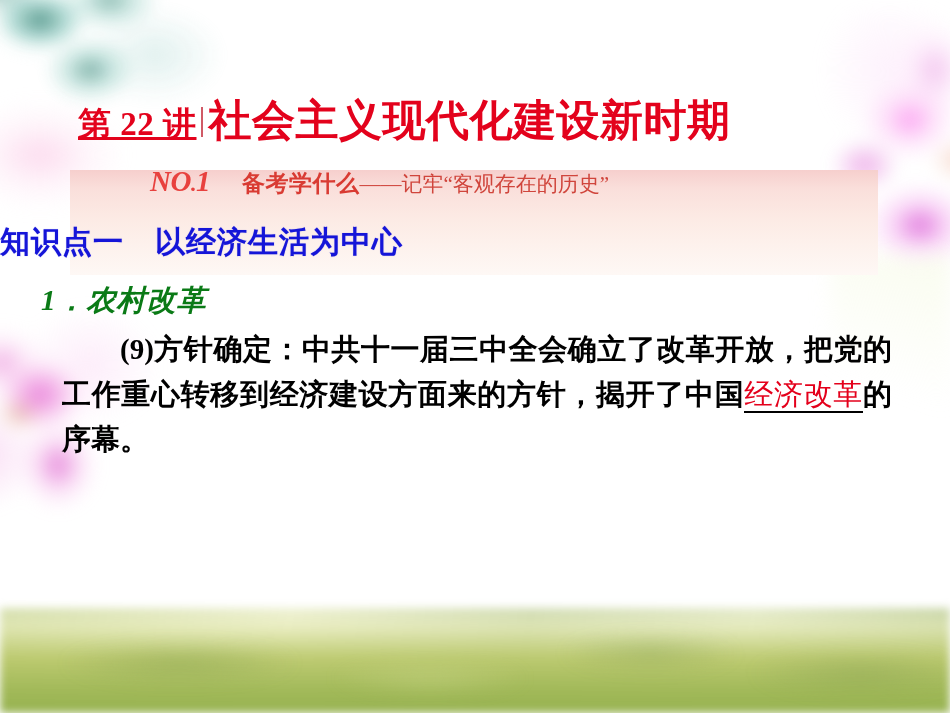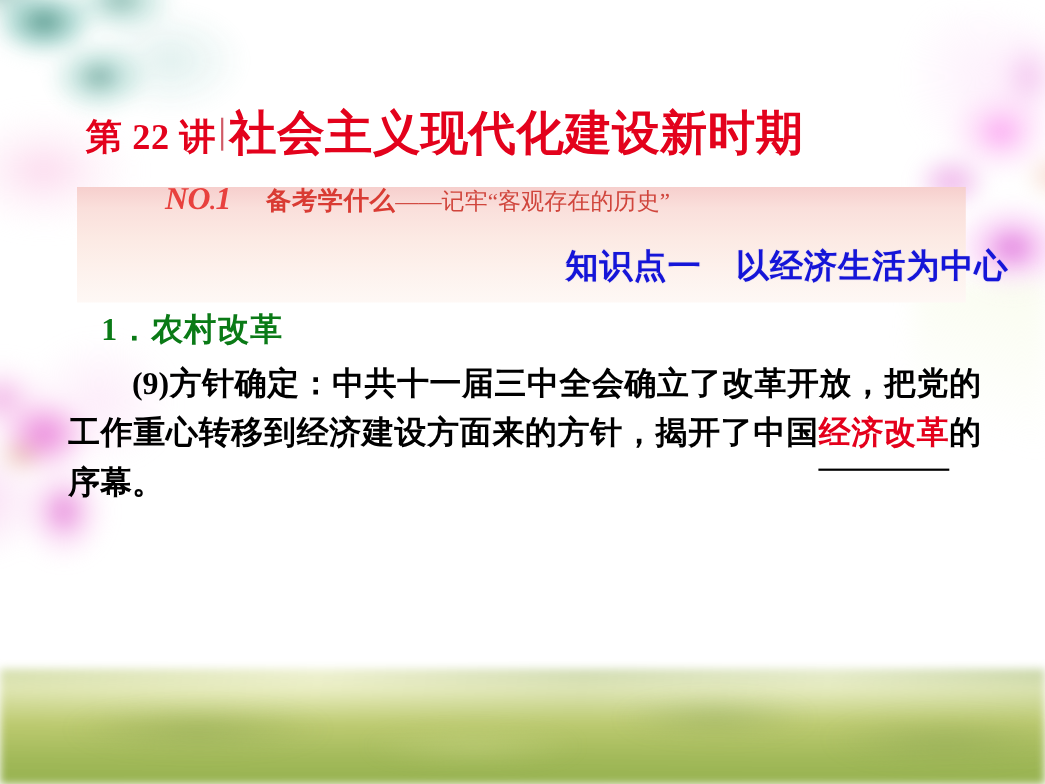--- a/index.html
+++ b/index.html
@@ -133,21 +133,21 @@
     top: 92px;
     display: flex;
     align-items: baseline;
     white-space: nowrap;
     color: #e3021c;
     font-family: "Liberation Serif", "DejaVu Serif", serif;
     font-weight: bold;
     font-size: 34px;
     letter-spacing: 0.5px;
   }
-  .slide-title .t-lesson { font-size: 33px; }
+  .slide-title .t-lesson { font-size: 33px; text-decoration: underline; }
   .slide-title .t-sep {
     display: inline-block;
     width: 2px;
     height: 30px;
     background: #d05a66;
     margin: 0 6px 0 4px;
     position: relative;
     top: 2px;
   }
   .slide-title .t-main { font-size: 43px; }
@@ -196,21 +196,21 @@
     font-weight: normal;
     color: #d0453c;
     margin-top: 36px;
   }
 
   .kp-title {
     position: absolute;
     left: 0;
     right: 0;
     top: 222px;
-    text-align: right;
+    text-align: left;
     color: #1515d8;
     font-family: "Liberation Serif", "DejaVu Serif", serif;
     font-weight: bold;
     font-size: 30px;
     letter-spacing: 1px;
     padding-right: 33px;
     text-shadow: 0 0 1px rgba(21,21,216,0.35);
   }
 
   .body {
@@ -221,37 +221,38 @@
     color: #000000;
     font-family: "Liberation Serif", "DejaVu Serif", serif;
     font-size: 29px;
     line-height: 45px;
   }
 
   .h-num {
     color: #0a7a16;
     font-weight: bold;
     font-size: 29px;
-    padding-left: 92px;
+    padding-left: 41px;
     letter-spacing: 1px;
+    font-style: italic;
   }
 
   .para {
     padding: 0 58px 0 62px;
     font-weight: bold;
     text-align: justify;
     text-justify: inter-ideograph;
   }
   .para.indent { text-indent: 58px; }
 
   .hl {
     color: #e4001b;
-    font-weight: bold;
+    font-weight: normal;
     border-bottom: 2.5px solid #000000;
-    padding-bottom: 16px;
+    padding-bottom: 1px;
   }
 
   .spacer-sm { height: 4px; }
 </style>
 </head>
 <body>
 
 <div class="slide">
 
   <div class="bg-layer">

